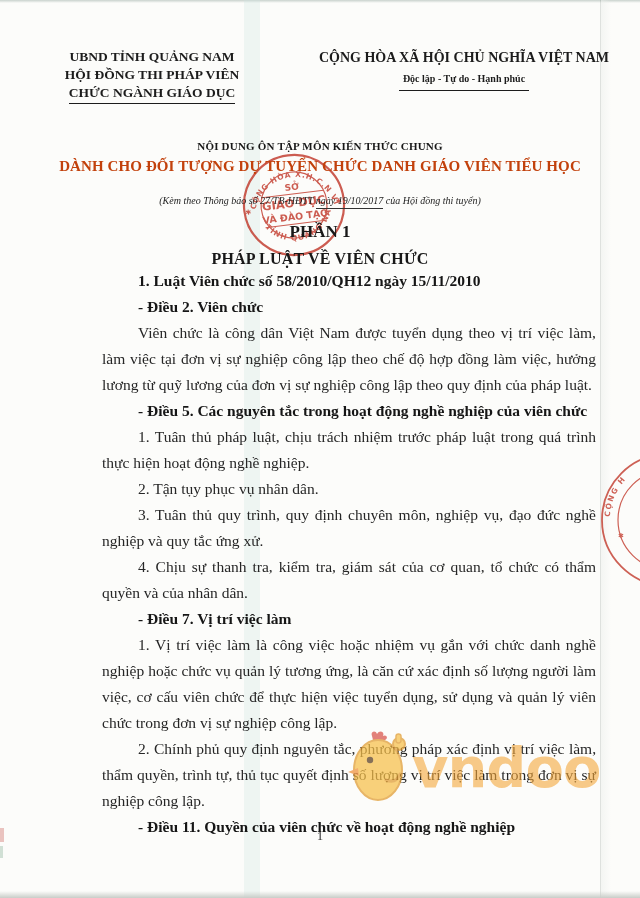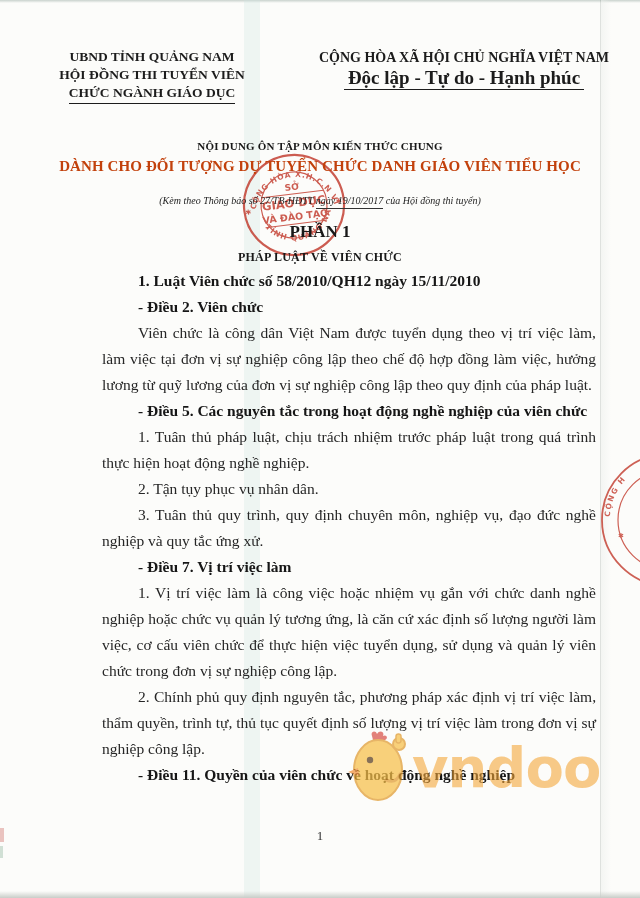--- a/index.html
+++ b/index.html
@@ -23,30 +23,30 @@
   .edge-smudge-red{position:absolute;left:0;top:828px;width:4px;height:14px;background:rgba(200,90,80,0.35);}
   .edge-smudge-green{position:absolute;left:0;top:846px;width:3px;height:12px;background:rgba(110,160,130,0.30);}
 
   
   .header{position:absolute;left:0;top:48px;width:640px;display:flex;}
   .header-left{width:300px;text-align:center;font-weight:bold;font-size:13.5px;line-height:18px;
     font-family:"Liberation Serif",serif;color:#1c1c1c;padding-left:4px;box-sizing:border-box;}
   .header-left .u{display:inline-block;border-bottom:1.5px solid #1c1c1c;padding-bottom:1px;}
   .header-right{width:340px;text-align:center;font-weight:bold;color:#1c1c1c;box-sizing:border-box;padding-right:12px;}
   .header-right .l1{font-size:14px;line-height:20px;}
-  .header-right .l2{font-size:19px;line-height:19px;display:inline-block;border-bottom:1.5px solid #1c1c1c;padding:0 4px 2px 4px;}
+  .header-right .l2{font-size:10px;line-height:19px;display:inline-block;border-bottom:1.5px solid #1c1c1c;padding:0 4px 2px 4px;}
 
   
   .title-block{position:absolute;left:40px;top:140px;width:560px;text-align:center;z-index:3;}
   .title-1{font-weight:bold;font-size:11px;color:#181818;letter-spacing:0.2px;}
   .title-2{font-weight:bold;font-size:15px;color:#c2410c;margin-top:6px;letter-spacing:0.1px;}
   .subtitle{font-style:italic;font-size:10px;margin-top:20px;color:#222;}
   .subtitle .u{border-bottom:1.2px solid #333;padding-bottom:2px;}
   .part-label{font-weight:bold;font-size:17px;color:#181818;margin-top:16px;}
-  .part-title{font-weight:bold;font-size:12px;color:#181818;margin-top:8px;letter-spacing:0.2px;}
+  .part-title{font-weight:bold;font-size:16px;color:#181818;margin-top:8px;letter-spacing:0.2px;}
 
   
   .content{position:absolute;left:78px;top:268px;width:494px;z-index:3;
     font-size:15.5px;line-height:26px;margin-left:24px;}
   .content .h{font-weight:bold;text-indent:36px;white-space:nowrap;color:#161616;}
   .content .p{text-indent:36px;text-align:justify;color:#262626;}
   .page-number{position:absolute;left:0;top:828px;width:640px;text-align:center;
     font-size:13px;color:#333;z-index:3;}
 
   
@@ -68,21 +68,21 @@
 <div class="scan-band"></div>
 <div class="fold-soft"></div>
 <div class="fold-line"></div>
 <div class="scan-bottom-edge"></div>
 <div class="edge-smudge-red"></div>
 <div class="edge-smudge-green"></div>
 
 <div class="header">
   <div class="header-left">
     <div>UBND TỈNH QUẢNG  NAM</div>
-    <div>HỘI ĐỒNG THI TUYỂN VIÊN</div>
+    <div>HỘI ĐỒNG THI PHÁP VIÊN</div>
     <div><span class="u">CHỨC NGÀNH GIÁO DỤC</span></div>
   </div>
   <div class="header-right">
     <div class="l1">CỘNG HÒA XÃ HỘI CHỦ NGHĨA VIỆT NAM</div>
     <div><span class="l2">Độc lập - Tự do - Hạnh phúc</span></div>
   </div>
 </div>
 
 <svg class="stamp-main" viewBox="0 0 114 112" xmlns="http://www.w3.org/2000/svg">
   <circle cx="57" cy="56" r="50" fill="none" stroke-width="2.2" stroke="#c23a2c"></circle>
@@ -127,20 +127,21 @@
 </div>
 
 <div class="content">
   <div class="h">1. Luật Viên chức số 58/2010/QH12 ngày 15/11/2010</div>
   <div class="h">- Điều 2. Viên chức</div>
   <div class="p">Viên chức là công dân Việt Nam được tuyển dụng theo vị trí việc làm, làm việc tại đơn vị sự nghiệp công lập theo chế độ hợp đồng làm việc, hưởng lương từ quỹ lương của đơn vị sự nghiệp công lập theo quy định của pháp luật.</div>
   <div class="h">- Điều 5. Các nguyên tắc trong hoạt động nghề nghiệp của viên chức</div>
   <div class="p">1. Tuân thủ pháp luật, chịu trách nhiệm trước pháp luật trong quá trình thực hiện hoạt động nghề nghiệp.</div>
   <div class="p">2. Tận tụy phục vụ nhân dân.</div>
   <div class="p">3. Tuân thủ quy trình, quy định chuyên môn, nghiệp vụ, đạo đức nghề nghiệp và quy tắc ứng xử.</div>
+  <div class="p">4. Chịu sự thanh tra, kiểm tra, giám sát của cơ quan, tổ chức có thẩm quyền và của nhân dân.</div>
   <div class="h">- Điều 7. Vị trí việc làm</div>
   <div class="p">1. Vị trí việc làm là công việc hoặc nhiệm vụ gắn với chức danh nghề nghiệp hoặc chức vụ quản lý tương ứng, là căn cứ xác định số lượng người làm việc, cơ cấu viên chức để thực hiện việc tuyển dụng, sử dụng và quản lý viên chức trong đơn vị sự nghiệp công lập.</div>
   <div class="p">2. Chính phủ quy định nguyên tắc, phương pháp xác định vị trí việc làm, thẩm quyền, trình tự, thủ tục quyết định số lượng vị trí việc làm trong đơn vị sự nghiệp công lập.</div>
   <div class="h">- Điều 11. Quyền của viên chức về hoạt động nghề nghiệp</div>
 </div>
 
 <div class="page-number">1</div>
 
 <div class="watermark">
   <svg class="wm-chick" viewBox="0 0 64 76" xmlns="http://www.w3.org/2000/svg">

